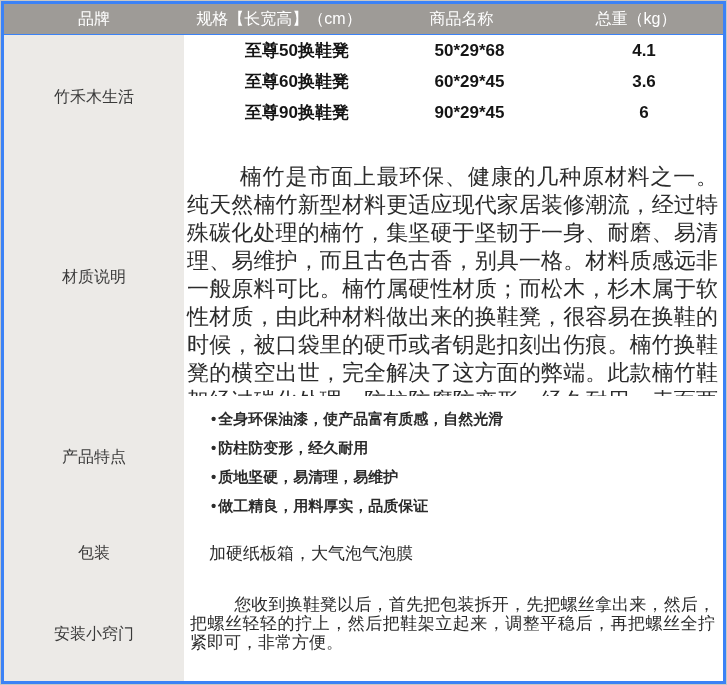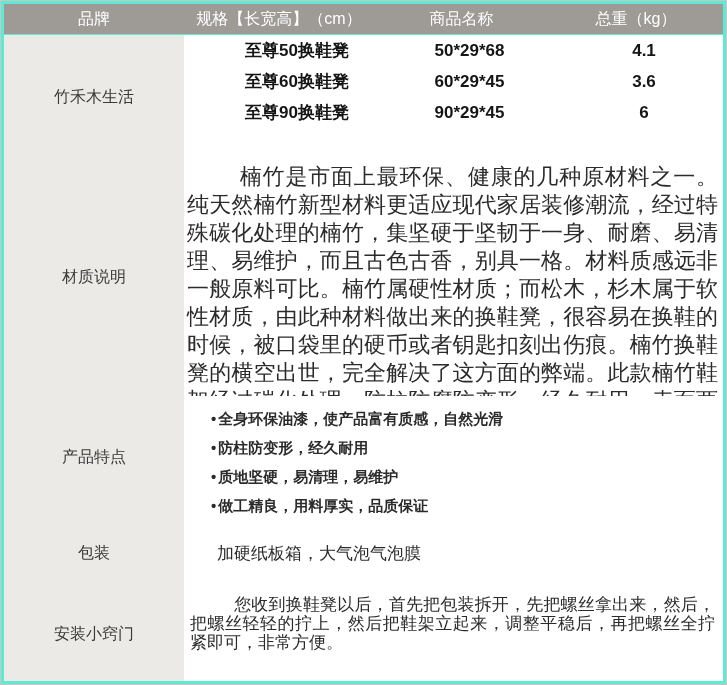--- a/index.html
+++ b/index.html
@@ -1,18 +1,18 @@
 <!DOCTYPE html>
 <html><head>
 <meta charset="utf-8">
 <style>
   html,body{margin:0;padding:0;background:#fff;}
   body{width:727px;height:685px;font-family:"Liberation Sans",sans-serif;}
   .page{box-sizing:border-box;width:727px;height:685px;border:1px solid #c9c7c4;
-        padding:3px;background:#5eead4;display:flex;flex-direction:column;}
+        padding:3px;background:#3b82f6;display:flex;flex-direction:column;}
   
   .header{height:30px;flex:0 0 30px;background:#9e9b97;color:#ffffff;
           display:grid;grid-template-columns:180px 190px 175px 1fr;
           align-items:center;font-size:16px;margin-bottom:1px;}
   .header-cell{text-align:center;white-space:nowrap;}
   
   .tbody{flex:1;display:flex;flex-direction:column;min-height:0;}
   .section{display:flex;min-height:0;}
   .label-cell{flex:0 0 180px;width:180px;background:#eceae7;display:flex;
               align-items:center;justify-content:center;font-size:16px;color:#3a3a3a;}
@@ -25,21 +25,21 @@
   
   .sec-material{flex:0 0 237px;}
   .material-text{padding:4px 5px 0 3px;font-size:22px;line-height:28px;
                  text-align:justify;text-indent:2.4em;color:#2b2b2b;}
   
   .sec-features{flex:0 0 123px;}
   .features-list{padding:8px 6px 0 27px;font-size:15px;line-height:29px;color:#2b2b2b;font-weight:bold;}
   .feature-item::before{content:"•";margin-right:2px;}
   
   .sec-packaging{flex:0 0 68px;}
-  .packaging-content{display:flex;align-items:center;padding-left:33px;
+  .packaging-content{display:flex;align-items:center;padding-left:25px;
                      font-size:17px;color:#2b2b2b;height:100%;box-sizing:border-box;}
   
   .sec-install{flex:1;}
   .install-text{padding:8px 8px 0 6px;font-size:17px;line-height:19px;
                 text-align:justify;text-indent:2.6em;color:#2b2b2b;}
 </style>
 </head>
 <body>
 
 <div class="page">

